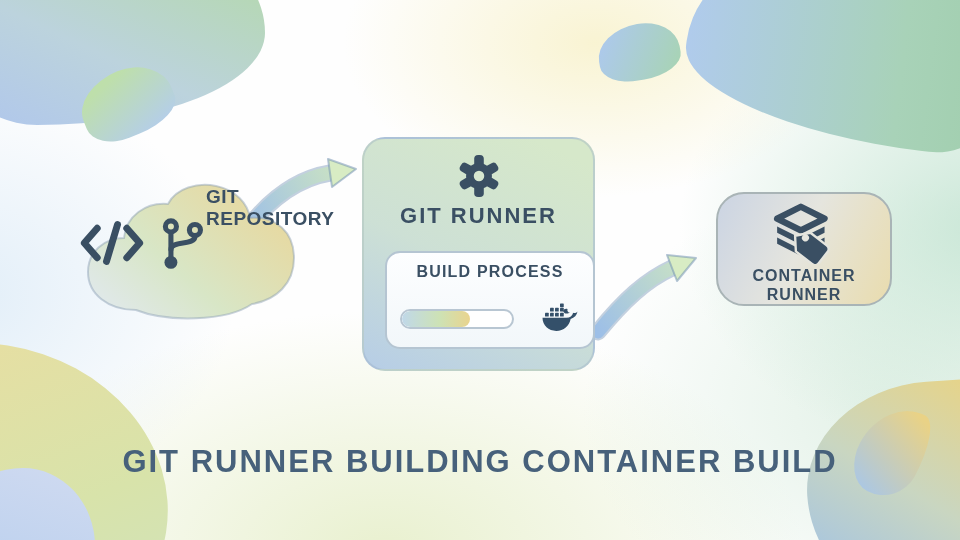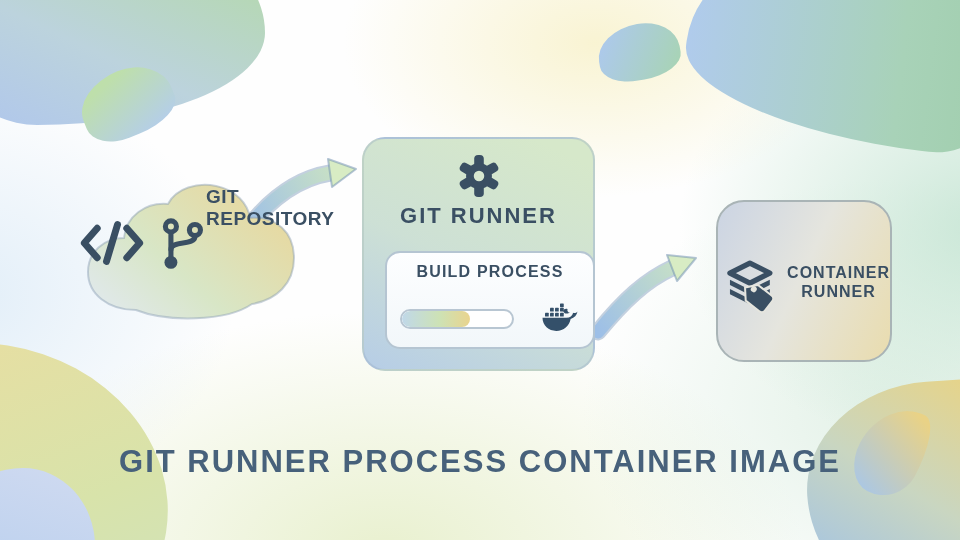--- a/index.html
+++ b/index.html
@@ -59,24 +59,24 @@
     background:linear-gradient(180deg,#fdfeff 0%,#f2f7fa 100%);
     border:2px solid #b5c5d2;border-radius:15px;}
   .build-title{text-align:center;margin-top:10px;font-size:16px;font-weight:bold;letter-spacing:1.2px;}
   .build-row{position:absolute;left:0;right:0;bottom:12px;display:flex;align-items:center;
     padding:0 13px;justify-content:space-between;}
   .progress-track{width:114px;height:20px;border:2px solid #b8c6d2;border-radius:12px;
     background:#fff;overflow:hidden;box-sizing:border-box;}
   .progress-fill{height:100%;border-radius:10px;
     background:linear-gradient(90deg,#c0d8e9 0%,#cde2b5 55%,#e9d48e 100%);}
 
-  .image-box{position:absolute;left:716px;top:200px;width:176px;height:162px;z-index:3;
+  .image-box{position:absolute;left:716px;top:192px;width:176px;height:114px;z-index:3;
     border-radius:28px;border:2px solid #a9b4b6;box-sizing:border-box;
     background:linear-gradient(115deg,#cbd4e3 0%,#e5e5de 48%,#e9dcae 100%);
-    display:flex;flex-direction:row;align-items:center;}
+    display:flex;flex-direction:column;align-items:center;}
   .image-label{margin-top:2px;text-align:center;font-size:16px;font-weight:bold;
     letter-spacing:1px;line-height:1.2;}
 
   .main-title{position:absolute;left:0;right:0;top:444px;z-index:2;text-align:center;
     font-size:31px;font-weight:bold;letter-spacing:2px;color:#47617b;}
 </style>
 </head>
 <body>
 
 <div class="stage">
@@ -213,14 +213,14 @@
           <circle cx="9" cy="15" r="4.5" fill="#e5e5de"></circle>
         </g>
       </g>
     </svg>
     <div class="image-label ink">
       <div>CONTAINER</div>
       <div>RUNNER</div>
     </div>
   </div>
 
-  <div class="main-title">GIT RUNNER PROCESS CONTAINER IMAGE</div>
+  <div class="main-title">GIT RUNNER BUILDING CONTAINER BUILD</div>
 </div>
 
 </body></html>

